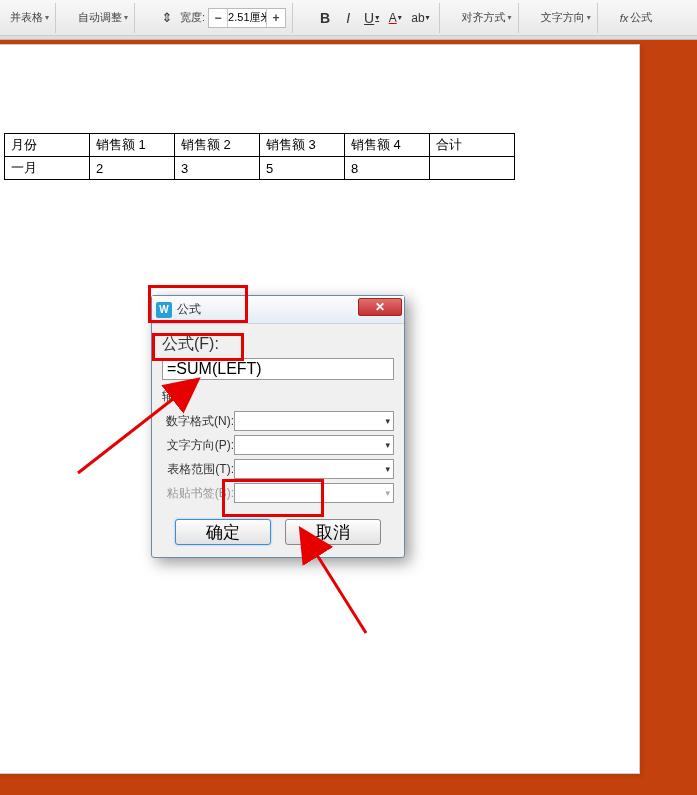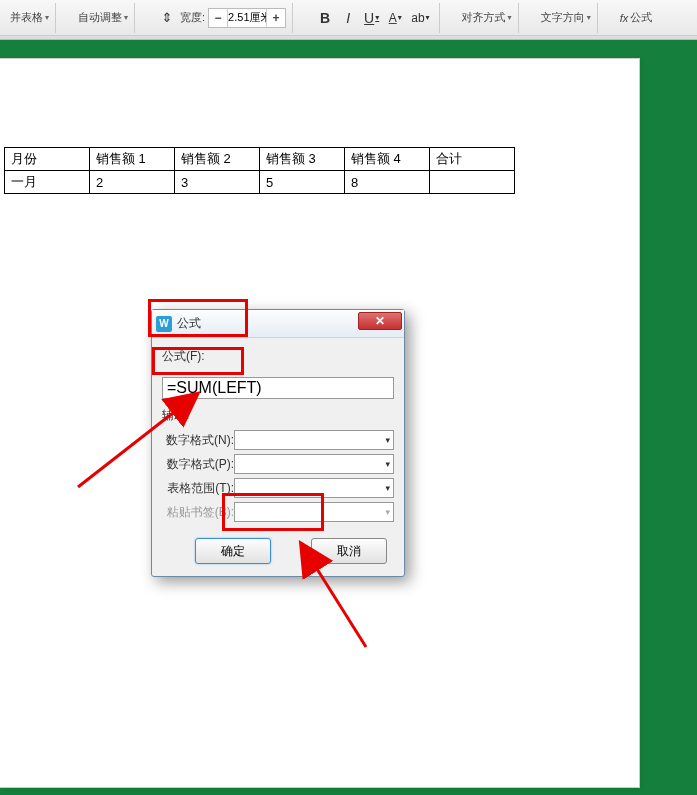--- a/index.html
+++ b/index.html
@@ -75,23 +75,23 @@
     
     
     .tab-strip {
       height: 4px;
       background: #ddd;
       border-bottom: 1px solid #bbb;
     }
     
     
     .page-area {
-      background: #15803d;
+      background: #c2410c;
       height: calc(100% - 40px);
-      padding-top: 18px;
+      padding-top: 4px;
       position: relative;
       text-decoration: underline;
     }
     .page {
       background: #fff;
       width: 640px;
       height: 730px;
       margin-left: 0;
       border: 1px solid #ccc;
       border-left: none;
@@ -166,23 +166,23 @@
       font-weight: bold;
       font-size: 12px;
       cursor: pointer;
     }
     .dlg-body {
       padding: 10px 10px 12px 10px;
     }
     .fld { margin-bottom: 6px; }
     .fld label {
       display: block;
-      font-size: 12px;
+      font-size: 16px;
       color: #333;
-      margin-bottom: 12px;
+      margin-bottom: 3px;
     }
     .fld input[type="text"] {
       width: 100%;
       height: 22px;
       border: 1px solid #999;
       padding: 0 4px;
       font-size: 16px;
       outline: none;
     }
     .sect-head {
@@ -214,31 +214,30 @@
     }
     .row .combo .arr { font-size: 9px; color: #333; }
     .row .combo.dis .arr { color: #aaa; }
     .btn-row {
       display: flex;
       justify-content: center;
       gap: 14px;
       margin-top: 16px;
     }
     .dlg-btn {
-      width: 76px;
+      width: 96px;
       height: 26px;
       background: linear-gradient(#fdfdfd, #e2e2e2);
       border: 1px solid #888;
       border-radius: 3px;
-      font-size: 12px;
+      font-size: 17px;
       display: flex;
       align-items: center;
       justify-content: center;
       cursor: pointer;
-      margin-left: 26px;
     }
     .dlg-btn.primary {
       border: 1px solid #3a8ed6;
       box-shadow: 0 0 2px #6fb4ef;
     }
     
     
     .hl {
       position: absolute;
       border: 3px solid #e60000;
@@ -349,21 +348,21 @@
           <input type="text" value="=SUM(LEFT)" style="">
         </div>
         <div class="sect-head">辅助:</div>
         <div class="row">
           <label>数字格式(N):</label>
           <div class="combo">
               <span class="arr">▾</span>
             </div>
         </div>
         <div class="row">
-          <label>数字格式(P):</label>
+          <label>文字方向(P):</label>
           <div class="combo">
               <span class="arr">▾</span>
             </div>
         </div>
         <div class="row">
           <label>表格范围(T):</label>
           <div class="combo">
               <span class="arr">▾</span>
             </div>
         </div>

